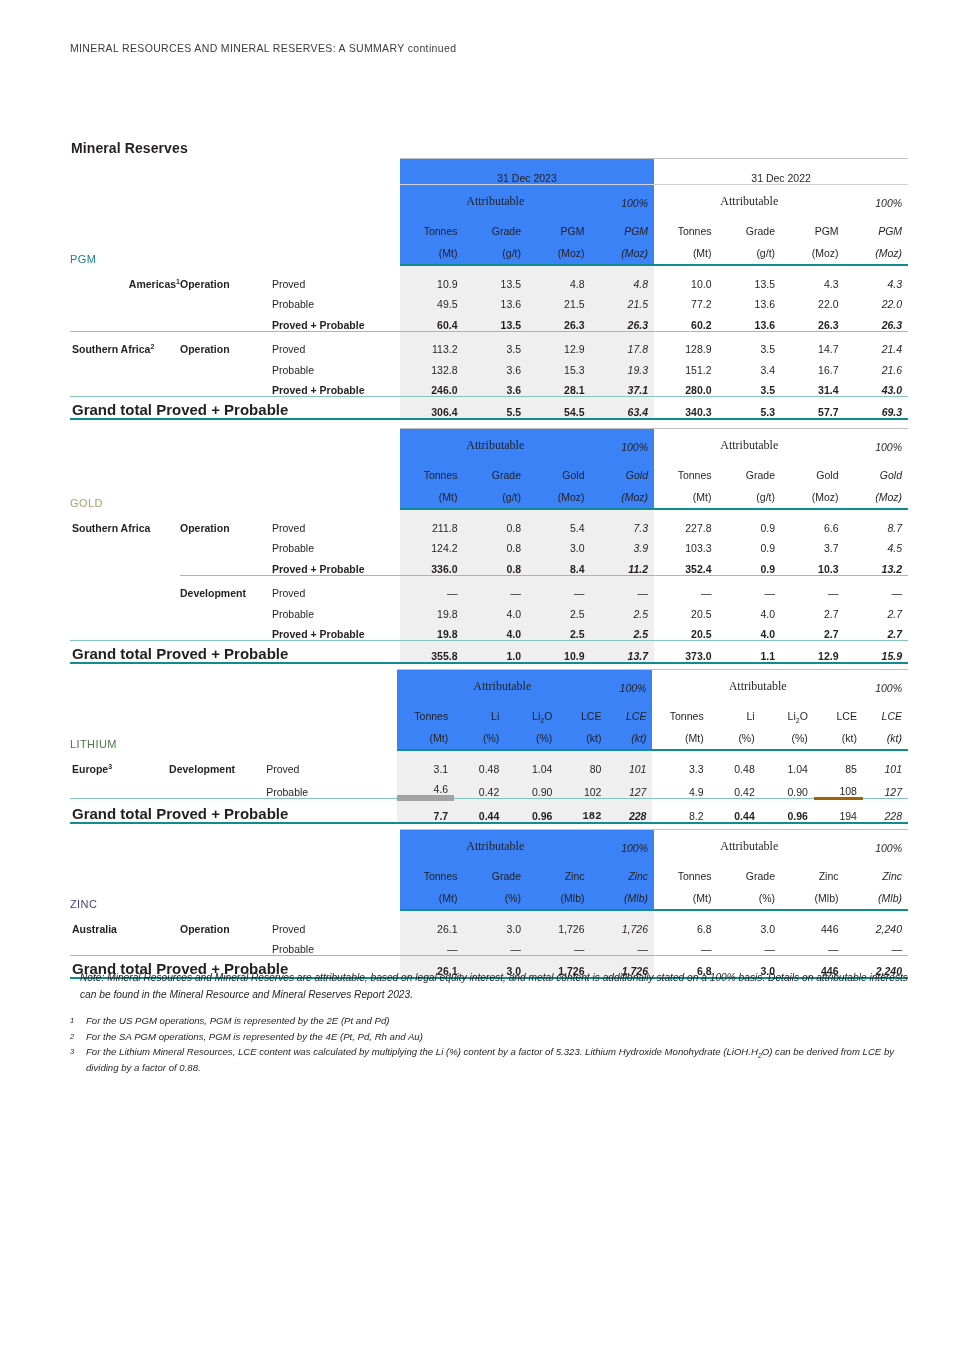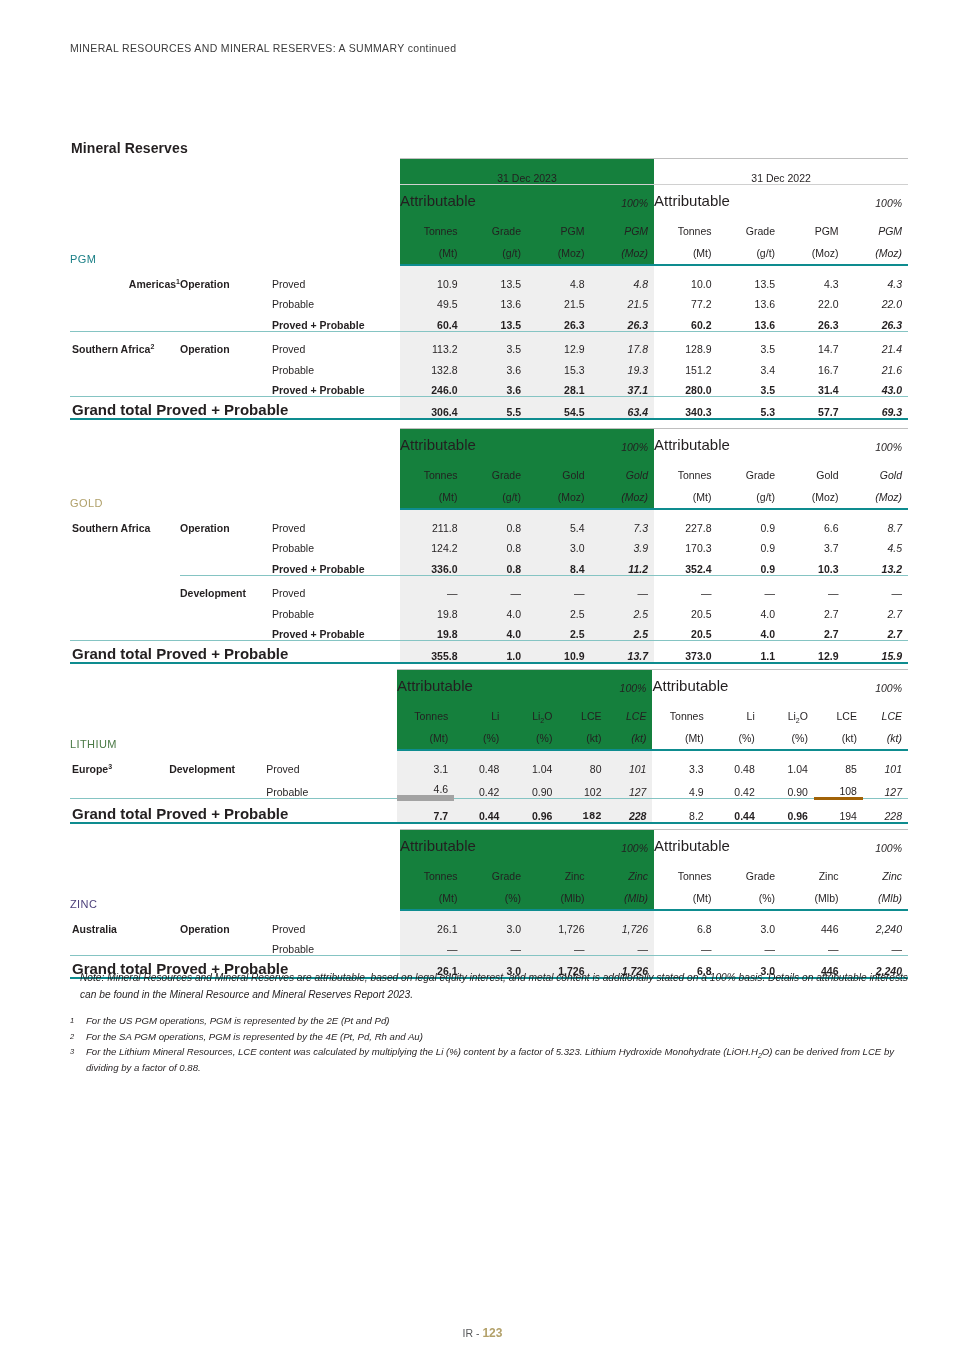--- a/index.html
+++ b/index.html
@@ -66,25 +66,26 @@
 
   .hdr-year {
     text-align: center;
     font-size: 10.5px;
     font-weight: bold;
     color: #231f20;
     height: 25px;
     vertical-align: middle;
   }
   .hdr-attrib {
-    text-align: left;
-    font-size: 15px;
+    text-align: center;
+    font-size: 12px;
     height: 24px;
     vertical-align: middle;
     color: #231f20;
+    font-family: Liberation Serif, serif;
   }
   .hdr-100 {
     text-align: right;
     font-style: italic;
     font-size: 10.5px;
     height: 24px;
     vertical-align: middle;
     padding-right: 6px !important;
     color: #231f20;
   }
@@ -92,21 +93,21 @@
     text-align: right;
     font-size: 10.5px;
     padding-right: 6px !important;
     color: #231f20;
     height: 22px;
   }
   .hdr-unitA { padding-top: 6px !important; }
   .hdr-unitB { padding-bottom: 5px !important; }
   .ital { font-style: italic; }
 
-  .shade { background: #15803d; }
+  .shade { background: #3b82f6; }
   .shade-lt { background: #efefef; }
 
   .topline { border-top: 1px solid #bfbfbf; }
   .thinline-top { border-top: 1px solid #d0d0d0; }
 
   .rule-teal { border-bottom: 2px solid #0e8c8f; text-align: right; }
   .rule-teal-light { border-bottom: 1px solid #85c4c3; }
   .rule-teal-bot { border-bottom: 2.5px solid #0e8c8f; }
 
   .metal-label {
@@ -411,21 +412,21 @@
         <td class="num ital">8.7</td>
       </tr>
       <tr class="datarow">
         <td></td>
           <td></td>
         <td class="cat">Probable</td>
         <td class="num shade-lt">124.2</td>
         <td class="num shade-lt">0.8</td>
         <td class="num shade-lt">3.0</td>
         <td class="num shade-lt ital">3.9</td>
-        <td class="num">170.3</td>
+        <td class="num">103.3</td>
         <td class="num">0.9</td>
         <td class="num">3.7</td>
         <td class="num ital">4.5</td>
       </tr>
       <tr class="datarow">
         <td></td>
           <td class="rule-teal-light"></td>
         <td class="cat bold rule-teal-light">Proved + Probable</td>
         <td class="num bold shade-lt rule-teal-light">336.0</td>
         <td class="num bold shade-lt rule-teal-light">0.8</td>
@@ -685,18 +686,14 @@
     <div class="fn-row">
       <div class="fn-mark">2</div>
       <div class="fn-text">For the SA PGM operations, PGM is represented by the 4E (Pt, Pd, Rh and Au)</div>
     </div>
     <div class="fn-row">
       <div class="fn-mark">3</div>
       <div class="fn-text">For the Lithium Mineral Resources, LCE content was calculated by multiplying the Li (%) content by a factor of 5.323. Lithium Hydroxide Monohydrate (LiOH.H<sub>2</sub>O) can be derived from LCE by dividing by a factor of 0.88.</div>
     </div>
   </div>
 
-  <div class="footer">
-    <span>IR -</span>
-    <span class="pg">123</span>
-  </div>
 
 </div>
 
 </body></html>

